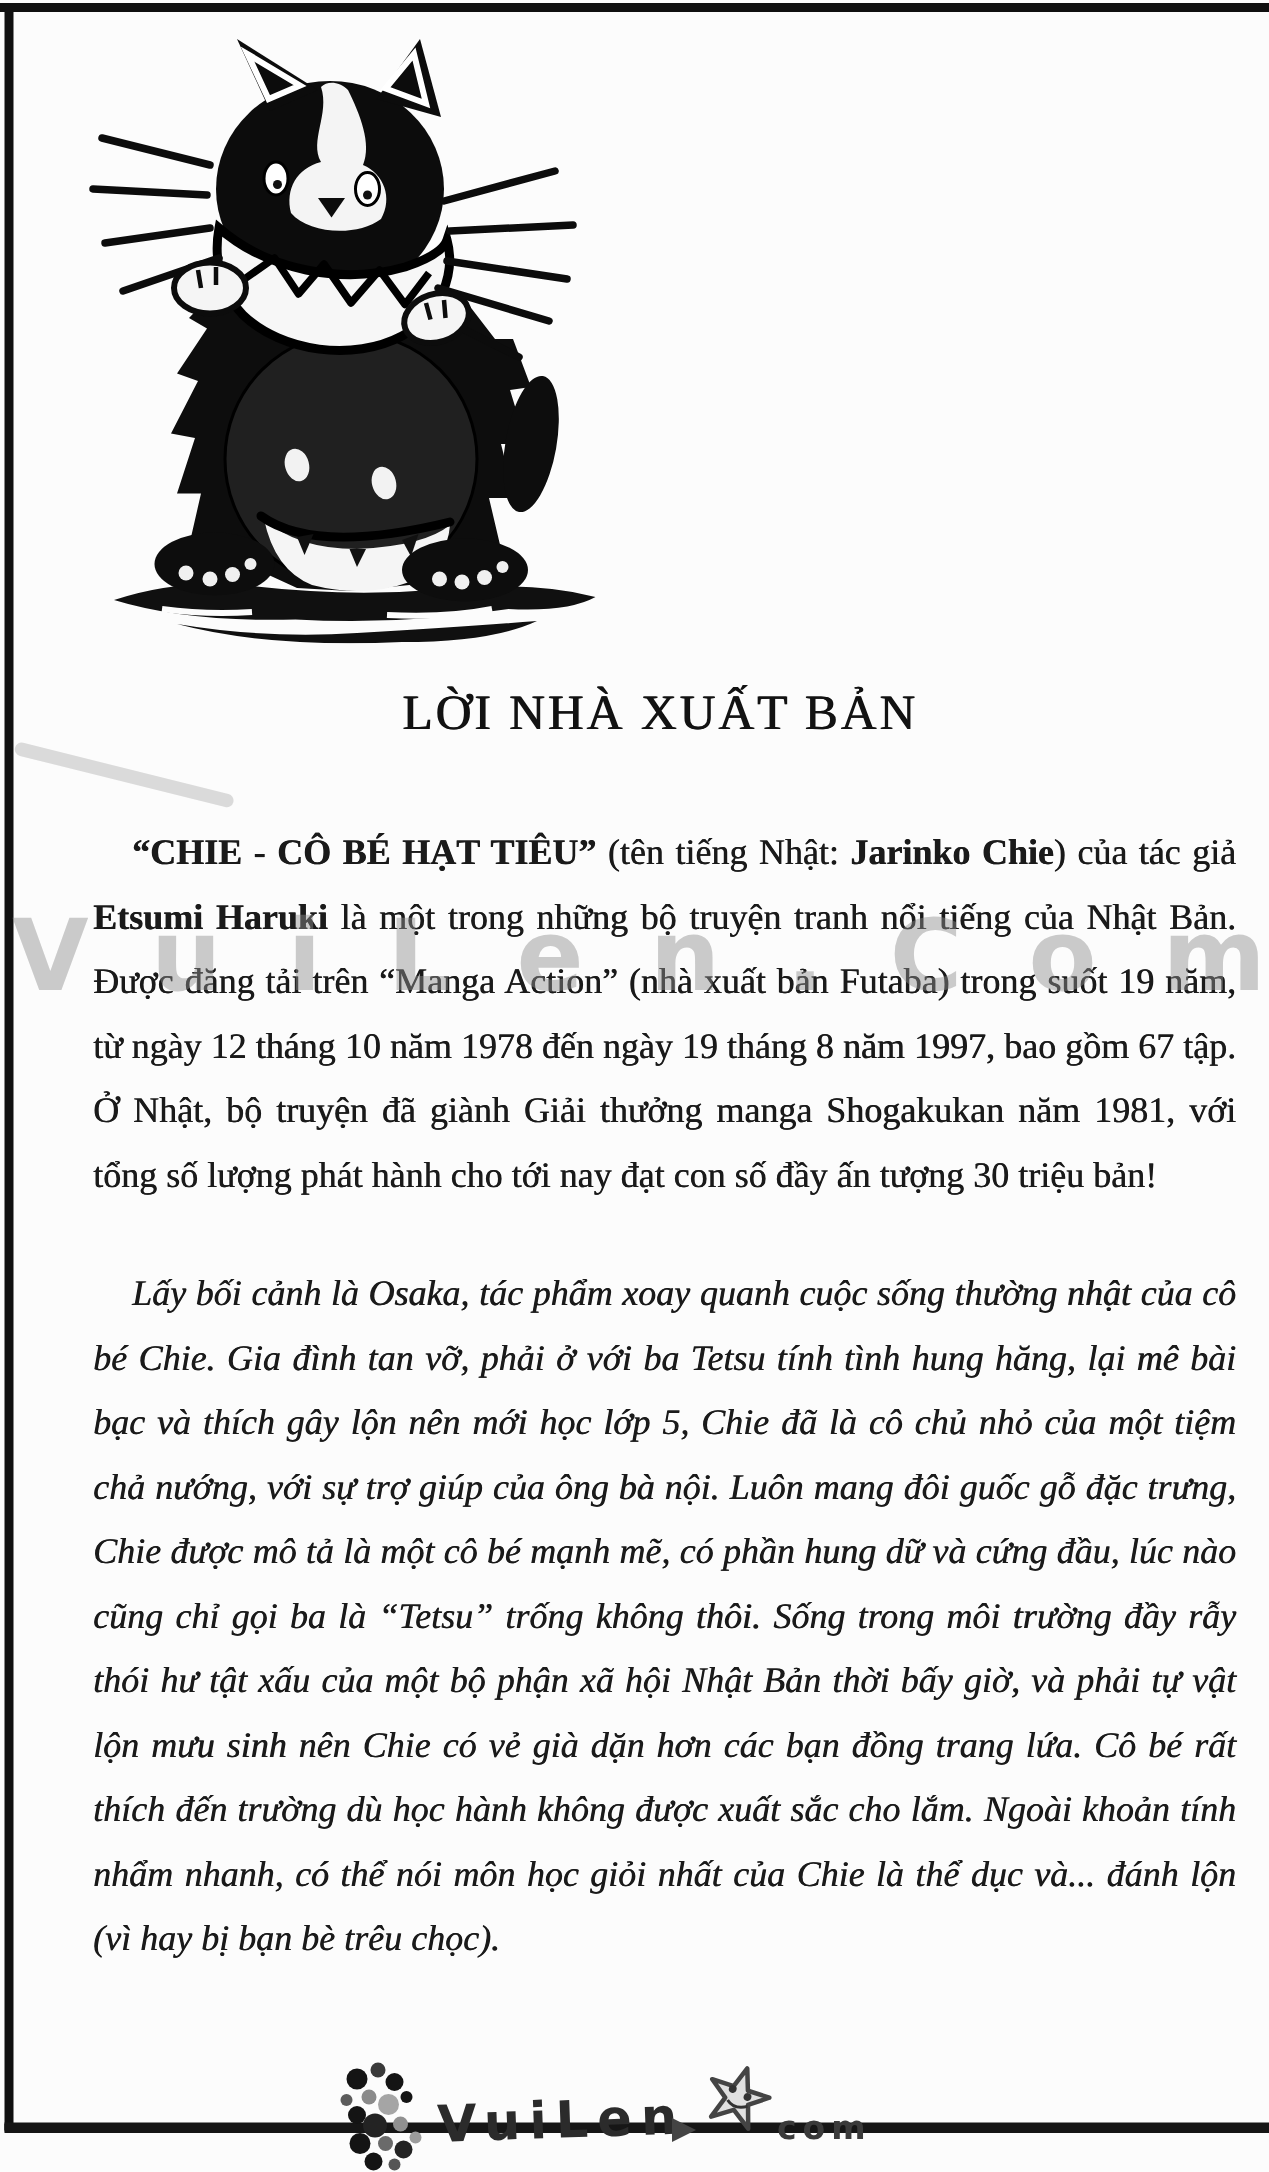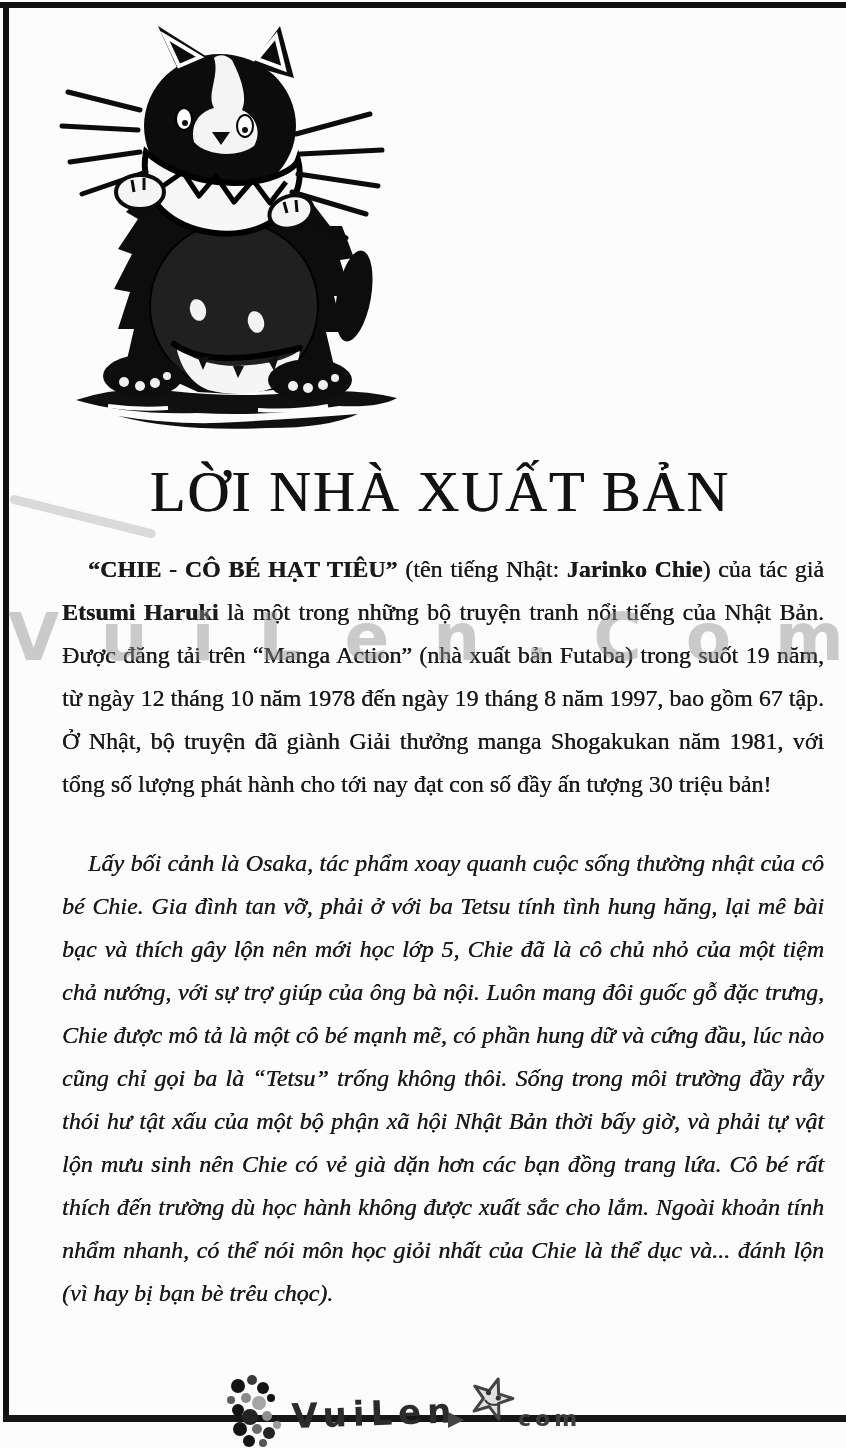--- a/index.html
+++ b/index.html
@@ -8,21 +8,21 @@
     background:#fcfcfc;overflow:hidden;
     font-family:"Liberation Serif", serif;color:#1a1a1a;
   }
   
   .frame-top{position:absolute;left:0;top:2px;width:846px;height:6px;background:#101010;}
   .frame-left{position:absolute;left:3px;top:2px;width:6px;height:1418px;background:#101010;}
   .frame-bottom{position:absolute;left:3px;top:1415px;width:843px;height:6px;background:#161616;}
   .cat-art{position:absolute;left:48px;top:14px;width:375px;height:415px;}
   .page-title{
     position:absolute;left:0;top:458px;width:846px;margin:0;padding-left:34px;box-sizing:border-box;
-    text-align:center;font-size:58px;font-weight:400;letter-spacing:2px;color:#121212;
+    text-align:center;font-size:33px;font-weight:400;letter-spacing:2px;color:#121212;
     text-shadow:0.6px 0 0 currentColor;white-space:nowrap;
   }
   .body-text{
     position:absolute;left:62px;top:548px;width:762px;
     font-size:24px;line-height:43px;text-align:justify;
     text-shadow:0.35px 0 0 currentColor;
   }
   .body-text p{margin:0;text-indent:26px;}
   .para-question{margin-top:43px !important;text-indent:20px;}
   .para-3{margin-top:36px !important;font-style:italic;}

